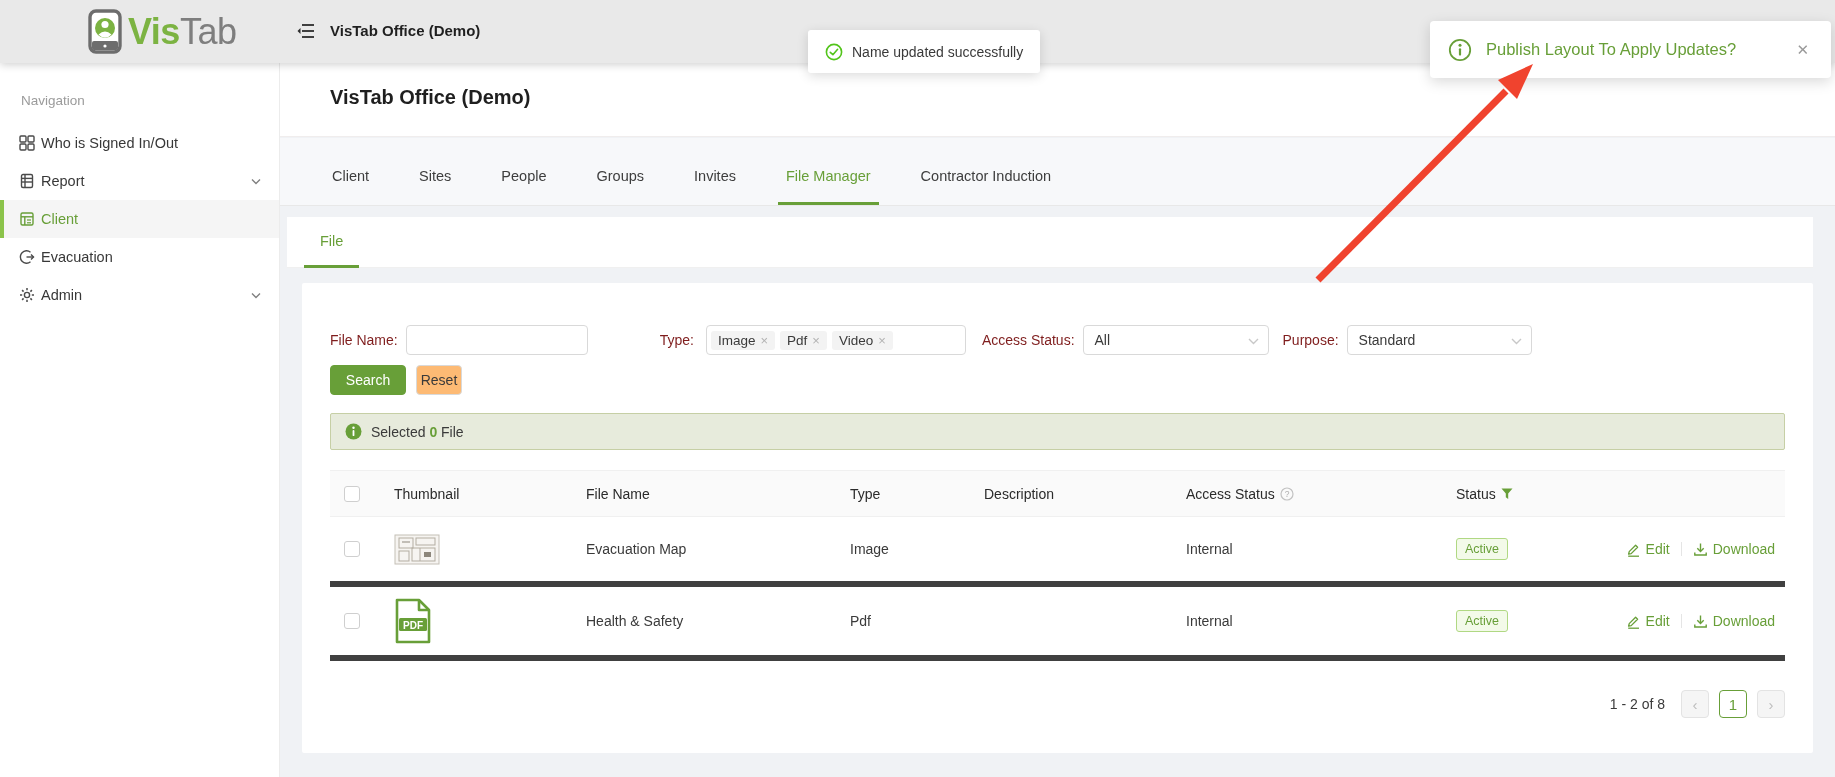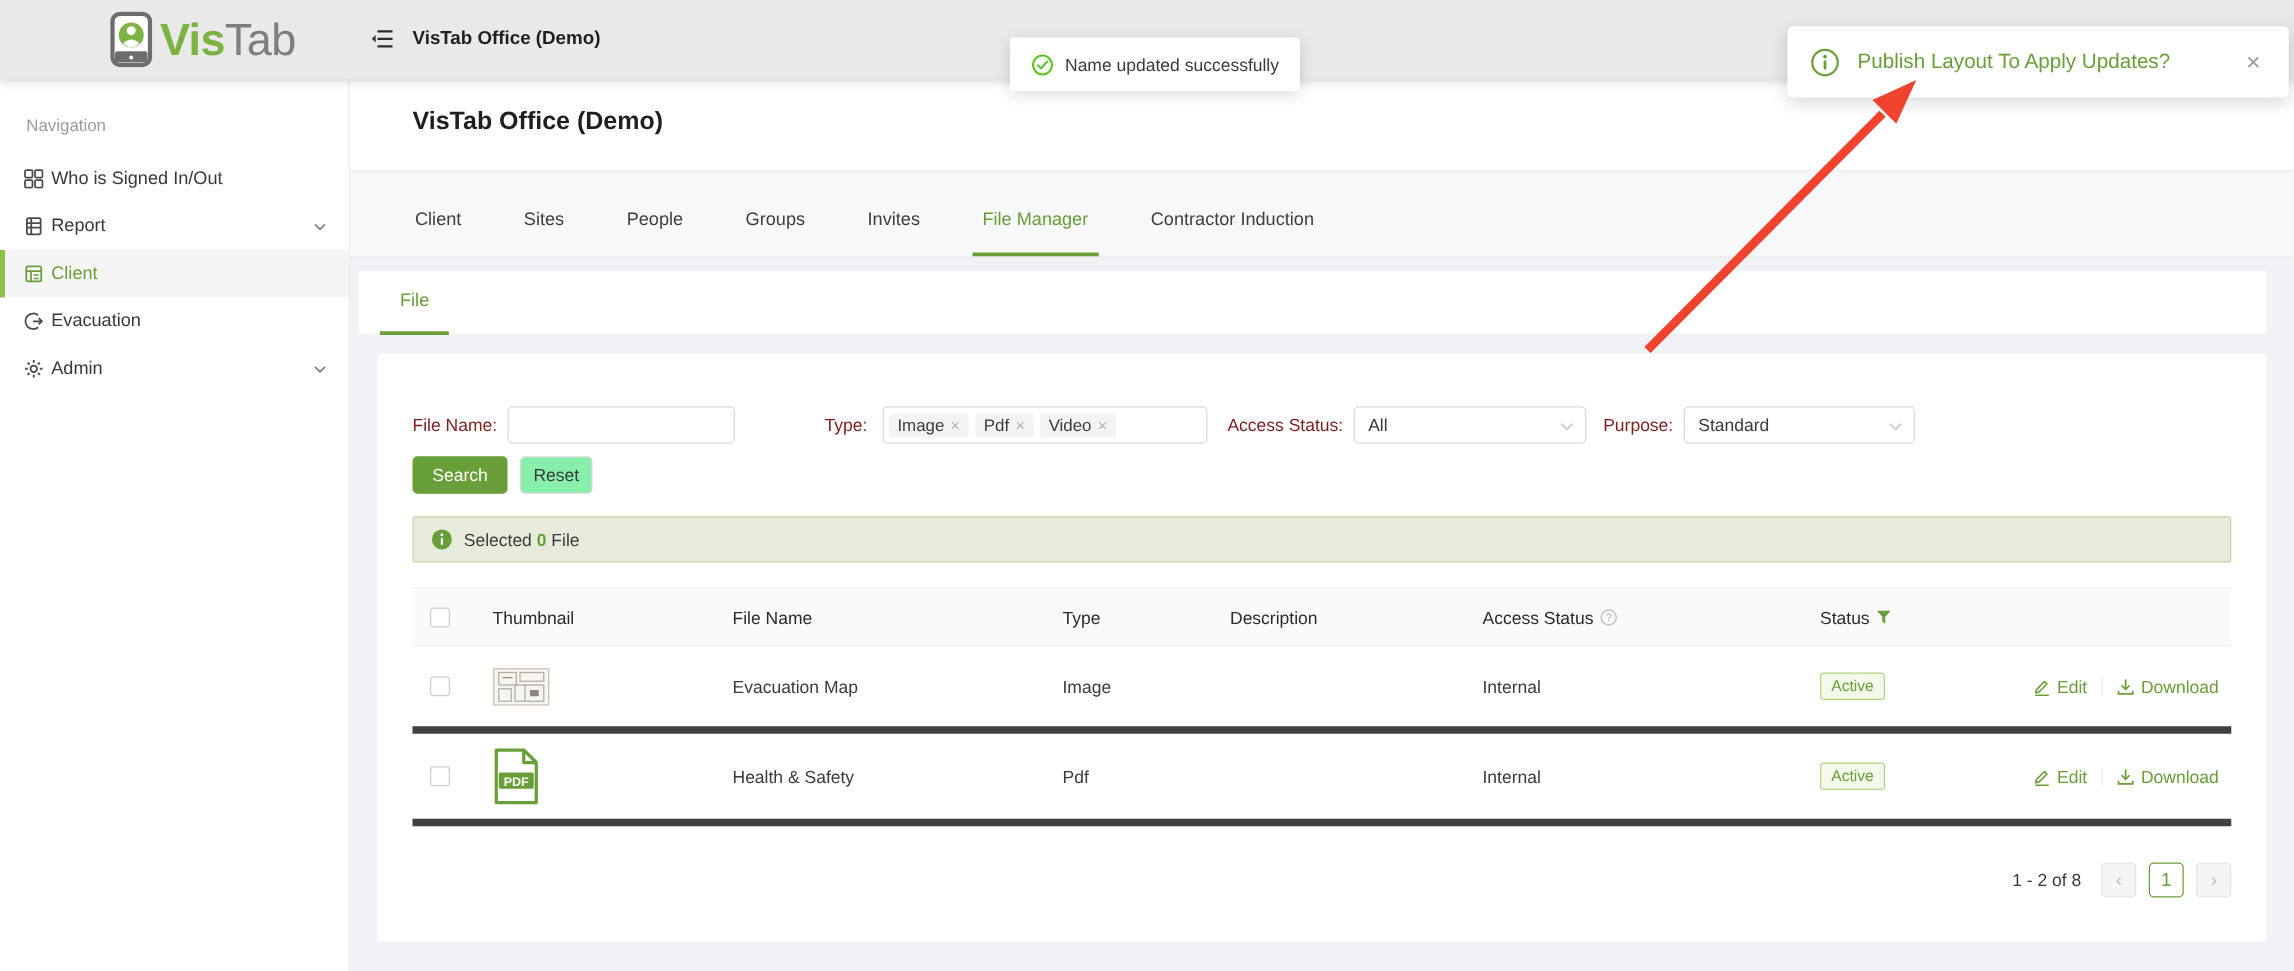--- a/index.html
+++ b/index.html
@@ -68,21 +68,21 @@
   .tag { background:#f3f3f3; border-radius:3px; padding:2px 7px; font-size:13.5px; color:#3a3a3a; display:flex; align-items:center; gap:5px; }
   .tag .x { color:#b2b2b2; font-size:13px; cursor:pointer; }
   .select { position:relative; height:30px; border:1px solid #d9d9d9; border-radius:4px; background:#fff; display:flex; align-items:center; padding:0 24px 0 11px; font-size:14px; color:#3a3a3a; cursor:pointer; }
   .select .sel-chev { position:absolute; right:9px; top:12px; }
   .ml8{margin-left:8px;} .ml14{margin-left:14px;} .ml16{margin-left:16px;} .ml72{margin-left:72px;}
   .w186{width:186px;} .w185{width:185px;}
 
   .btn-row { position:absolute; left:28px; top:82px; display:flex; gap:10px; }
   .btn { height:30px; border-radius:4px; font-size:14px; display:flex; align-items:center; justify-content:center; cursor:pointer; }
   .btn-search { width:76px; background:#689f38; color:#fff; border:1px solid #689f38; }
-  .btn-reset { width:58px; background:#86efac; color:#3a3a3a; border:1px solid #d9d9d9; }
+  .btn-reset { width:46px; background:#fdba74; color:#3a3a3a; border:1px solid #d9d9d9; }
 
   .sel-bar { position:absolute; left:28px; top:130px; width:1455px; height:37px; background:#e7ebdc; border:1px solid #c6cfa5; border-radius:2px; display:flex; align-items:center; padding:0 14px; gap:9px; }
   .sel-bar b { color:#689f38; font-weight:600; }
 
   
   .tbl { position:absolute; left:28px; top:187px; width:1455px; }
   .trow { display:grid; grid-template-columns:48px 192px 264px 134px 202px 270px 170px 175px; align-items:center; }
   .thead { height:47px; background:#fafafa; border-top:1px solid #f0f0f0; border-bottom:1px solid #f0f0f0; font-size:14px; color:#2b2b2b; font-weight:500; }
   .tbody-row { border-bottom:6px solid #404040; font-size:14px; color:#3a3a3a; }
   .h70{height:70px;} .h74{height:74px;}

